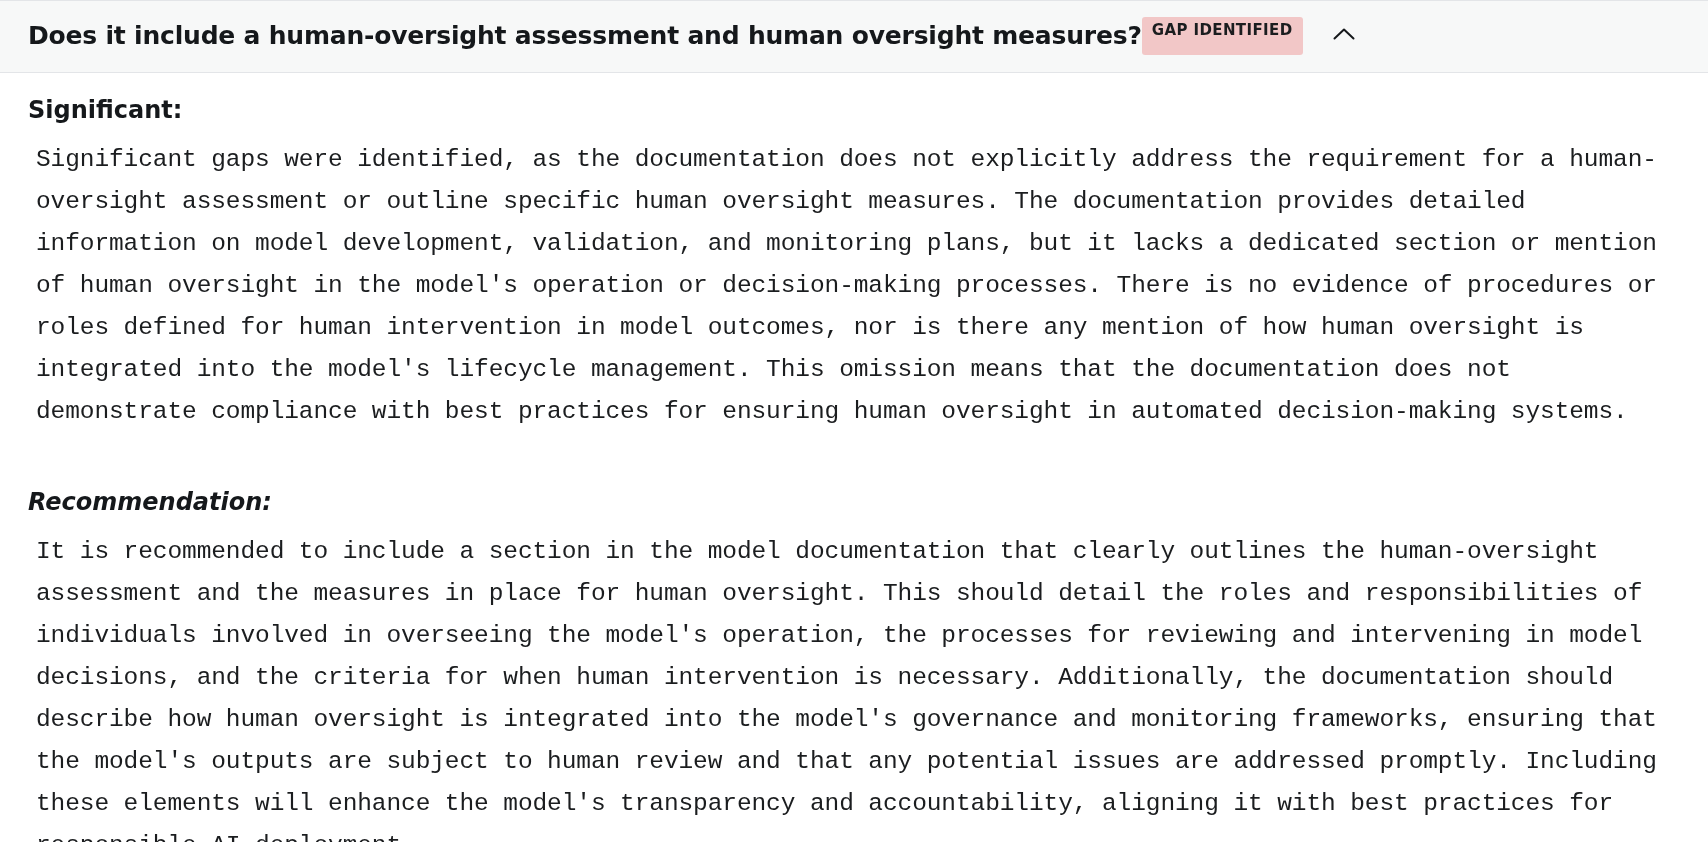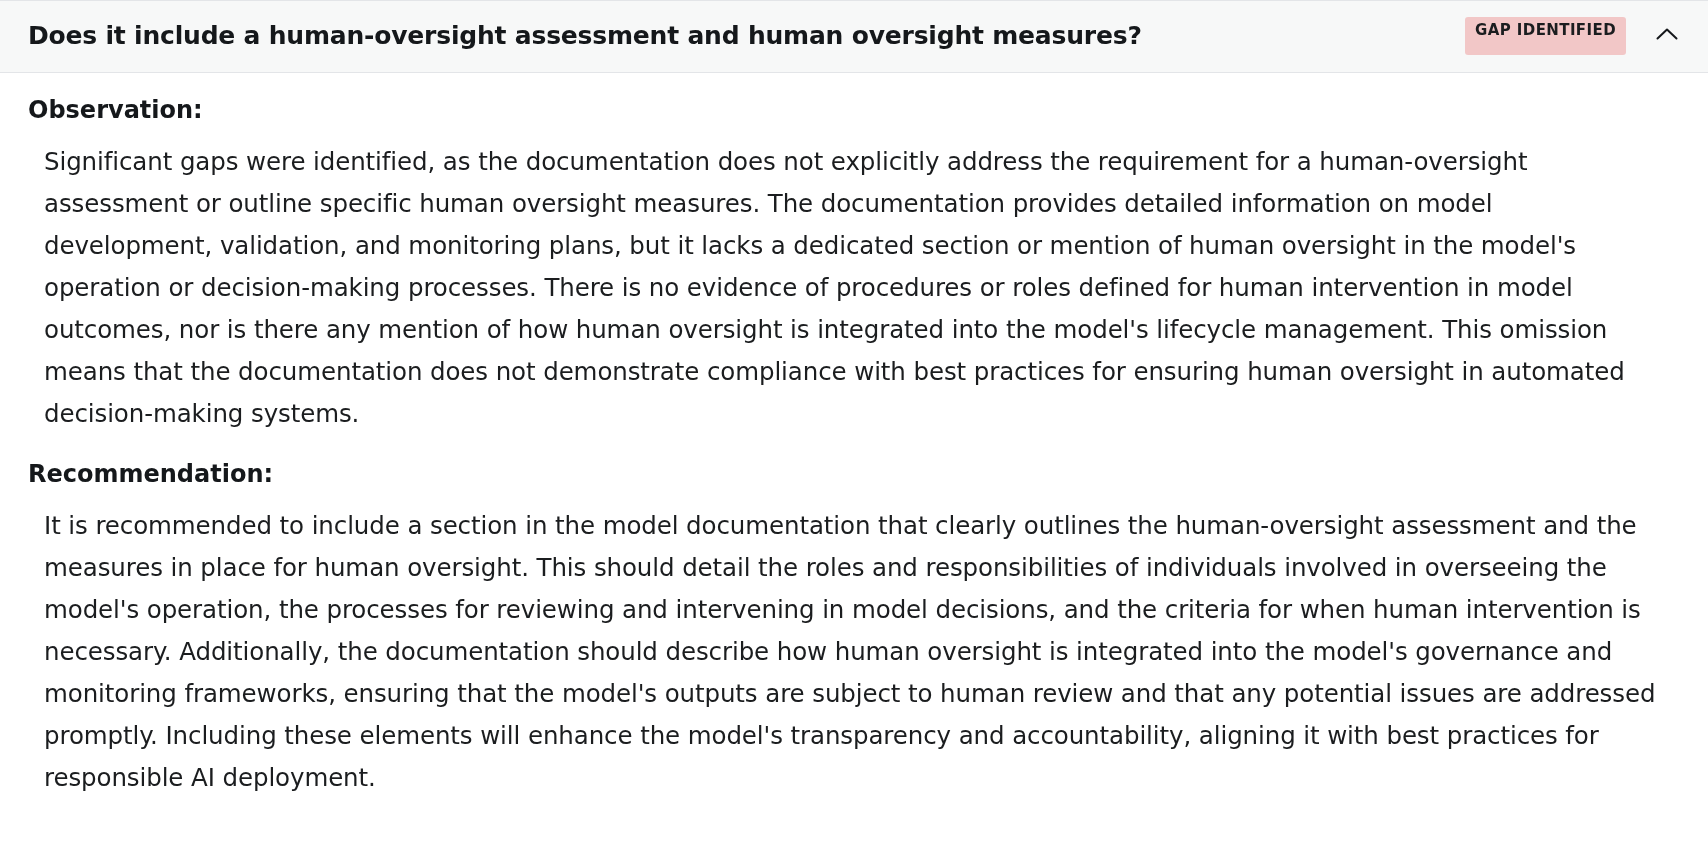--- a/index.html
+++ b/index.html
@@ -17,21 +17,20 @@
 
   .panel {
     width: 1708px;
     box-sizing: border-box;
     border-top: 1px solid #e3e5e8;
   }
 
   .panel-header {
     display: flex;
     align-items: center;
-    justify-content: space-between;
     background: #f7f8f8;
     border-bottom: 1px solid #e3e5e8;
     padding: 14px 26px 16px 28px;
     box-sizing: border-box;
     height: 72px;
   }
 
   .panel-title {
     font-size: 25px;
     font-weight: bold;
@@ -77,30 +76,32 @@
 
   .section-label {
     font-size: 24px;
     font-weight: bold;
     color: #15181b;
     margin: 0 0 14px 0;
     line-height: 1.25;
   }
 
   .section-label.second {
-    margin-top: 24px;
+    margin-top: 54px;
+    font-style: italic;
   }
 
   .section-text {
     font-size: 24.5px;
     line-height: 42px;
     color: #1b1d1f;
-    margin: 16px;
+    margin: 8px;
     max-width: 1672px;
     letter-spacing: -0.1px;
+    font-family: Liberation Mono, monospace;
   }
 </style>
 </head>
 <body>
 
 <div class="panel">
 
   <div class="panel-header">
     <div class="panel-title">Does it include a human-oversight assessment and human oversight measures?</div>
 
@@ -112,21 +113,21 @@
           <svg width="22" height="14" viewBox="0 0 22 14" fill="none" xmlns="http://www.w3.org/2000/svg">
             <path d="M1.5 11.5L11 2.5L20.5 11.5" stroke="#15181b" stroke-width="2" stroke-linecap="round" stroke-linejoin="round"></path>
           </svg>
         </span>
       </button>
     </div>
   </div>
 
   <div class="panel-body">
 
-    <h3 class="section-label">Observation:</h3>
+    <h3 class="section-label">Significant:</h3>
 
     <p class="section-text">Significant gaps were identified, as the documentation does not explicitly address the requirement for a human-oversight assessment or outline specific human oversight measures. The documentation provides detailed information on model development, validation, and monitoring plans, but it lacks a dedicated section or mention of human oversight in the model's operation or decision-making processes. There is no evidence of procedures or roles defined for human intervention in model outcomes, nor is there any mention of how human oversight is integrated into the model's lifecycle management. This omission means that the documentation does not demonstrate compliance with best practices for ensuring human oversight in automated decision-making systems.</p>
 
     <h3 class="section-label second">Recommendation:</h3>
 
     <p class="section-text">It is recommended to include a section in the model documentation that clearly outlines the human-oversight assessment and the measures in place for human oversight. This should detail the roles and responsibilities of individuals involved in overseeing the model's operation, the processes for reviewing and intervening in model decisions, and the criteria for when human intervention is necessary. Additionally, the documentation should describe how human oversight is integrated into the model's governance and monitoring frameworks, ensuring that the model's outputs are subject to human review and that any potential issues are addressed promptly. Including these elements will enhance the model's transparency and accountability, aligning it with best practices for responsible AI deployment.</p>
 
   </div>
 </div>
 

